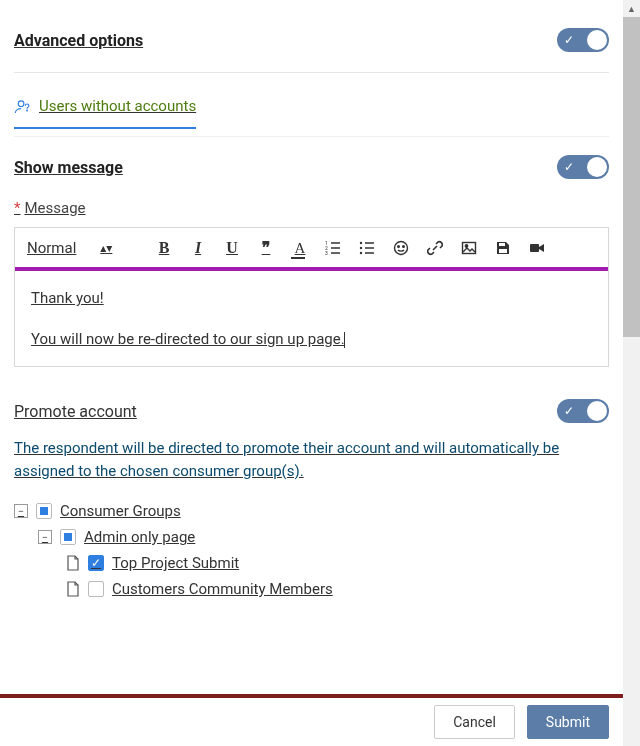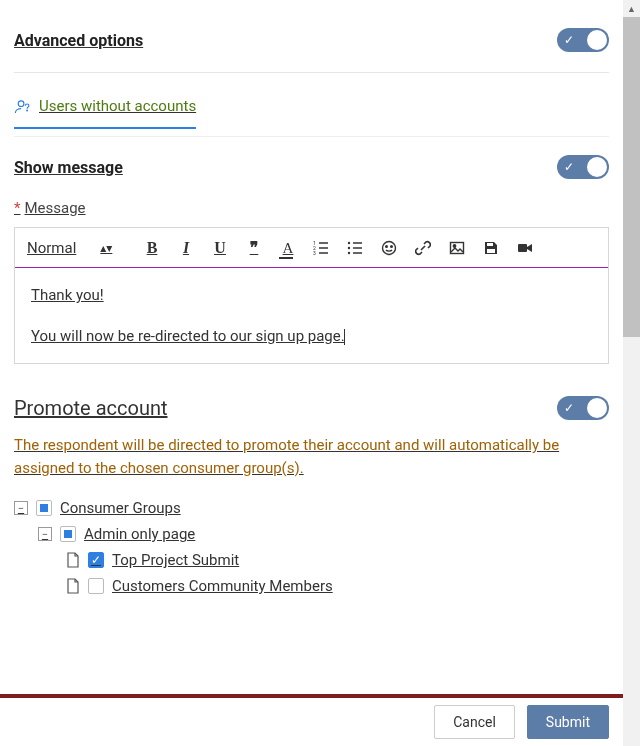--- a/index.html
+++ b/index.html
@@ -44,21 +44,21 @@
     align-items: center;
     justify-content: space-between;
     padding: 20px 0 20px 0;
   }
   .section-title {
     font-weight: 700;
     font-size: 16px;
     color: #222;
   }
   .sub-title {
-    font-size: 20px;
+    font-size: 16px;
     color: #333;
   }
   .toggle {
     width: 52px; height: 24px;
     background: #5b7da8;
     border-radius: 12px;
     position: relative;
     display:flex; align-items:center;
   }
   .toggle .check {
@@ -98,45 +98,45 @@
     color: #444; font-size: 15px;
     padding-bottom: 10px;
   }
   .req { color: #d63e3e; }
   .editor {
     border: 1px solid #d7d7d7;
     background: #fff;
     margin-bottom: 20px;
   }
   .toolbar {
-    border-bottom: 1px solid #a21caf;
+    border-bottom: 4px solid #a21caf;
     display:flex; align-items:center;
     padding: 10px 12px;
-    gap: 16px;
+    gap: 28px;
   }
   .fmt-select {
     display:flex; align-items:center; gap: 24px;
     font-size: 15px; color:#333;
     width: 100px;
   }
   .tb-icons { display:flex; align-items:center; gap:16px; }
   .tb-icons span { width:18px; text-align:center; }
   .tb-btn { color:#333; font-weight:700; font-family: Georgia, serif; font-size:16px; cursor:pointer;}
   .tb-svg { width:16px; height:16px; display:block; }
   .editor-body {
     padding: 16px;
     color: #333;
     font-size: 15px;
     line-height: 1.5;
   }
   .editor-body p { margin: 0 0 18px 0; }
   .editor-body p:last-child { margin-bottom: 0; }
   .cursor { border-right: 1px solid #333; display:inline-block; height:16px; vertical-align:middle; margin-left:-1px;}
   .desc {
-    color: #a16207;
+    color: #0c4a6e;
     font-size: 15px;
     line-height: 1.5;
     padding: 0 0 16px 0;
   }
   .tree { font-size: 15px; color:#333; }
   .tree-row { display:flex; align-items:center; gap:8px; padding: 4px 0; }
   .exp {
     width:14px; height:14px; border:1px solid #999;
     display:flex; align-items:center; justify-content:center;
     font-size:11px; line-height:1; color:#555; background:#fff;

